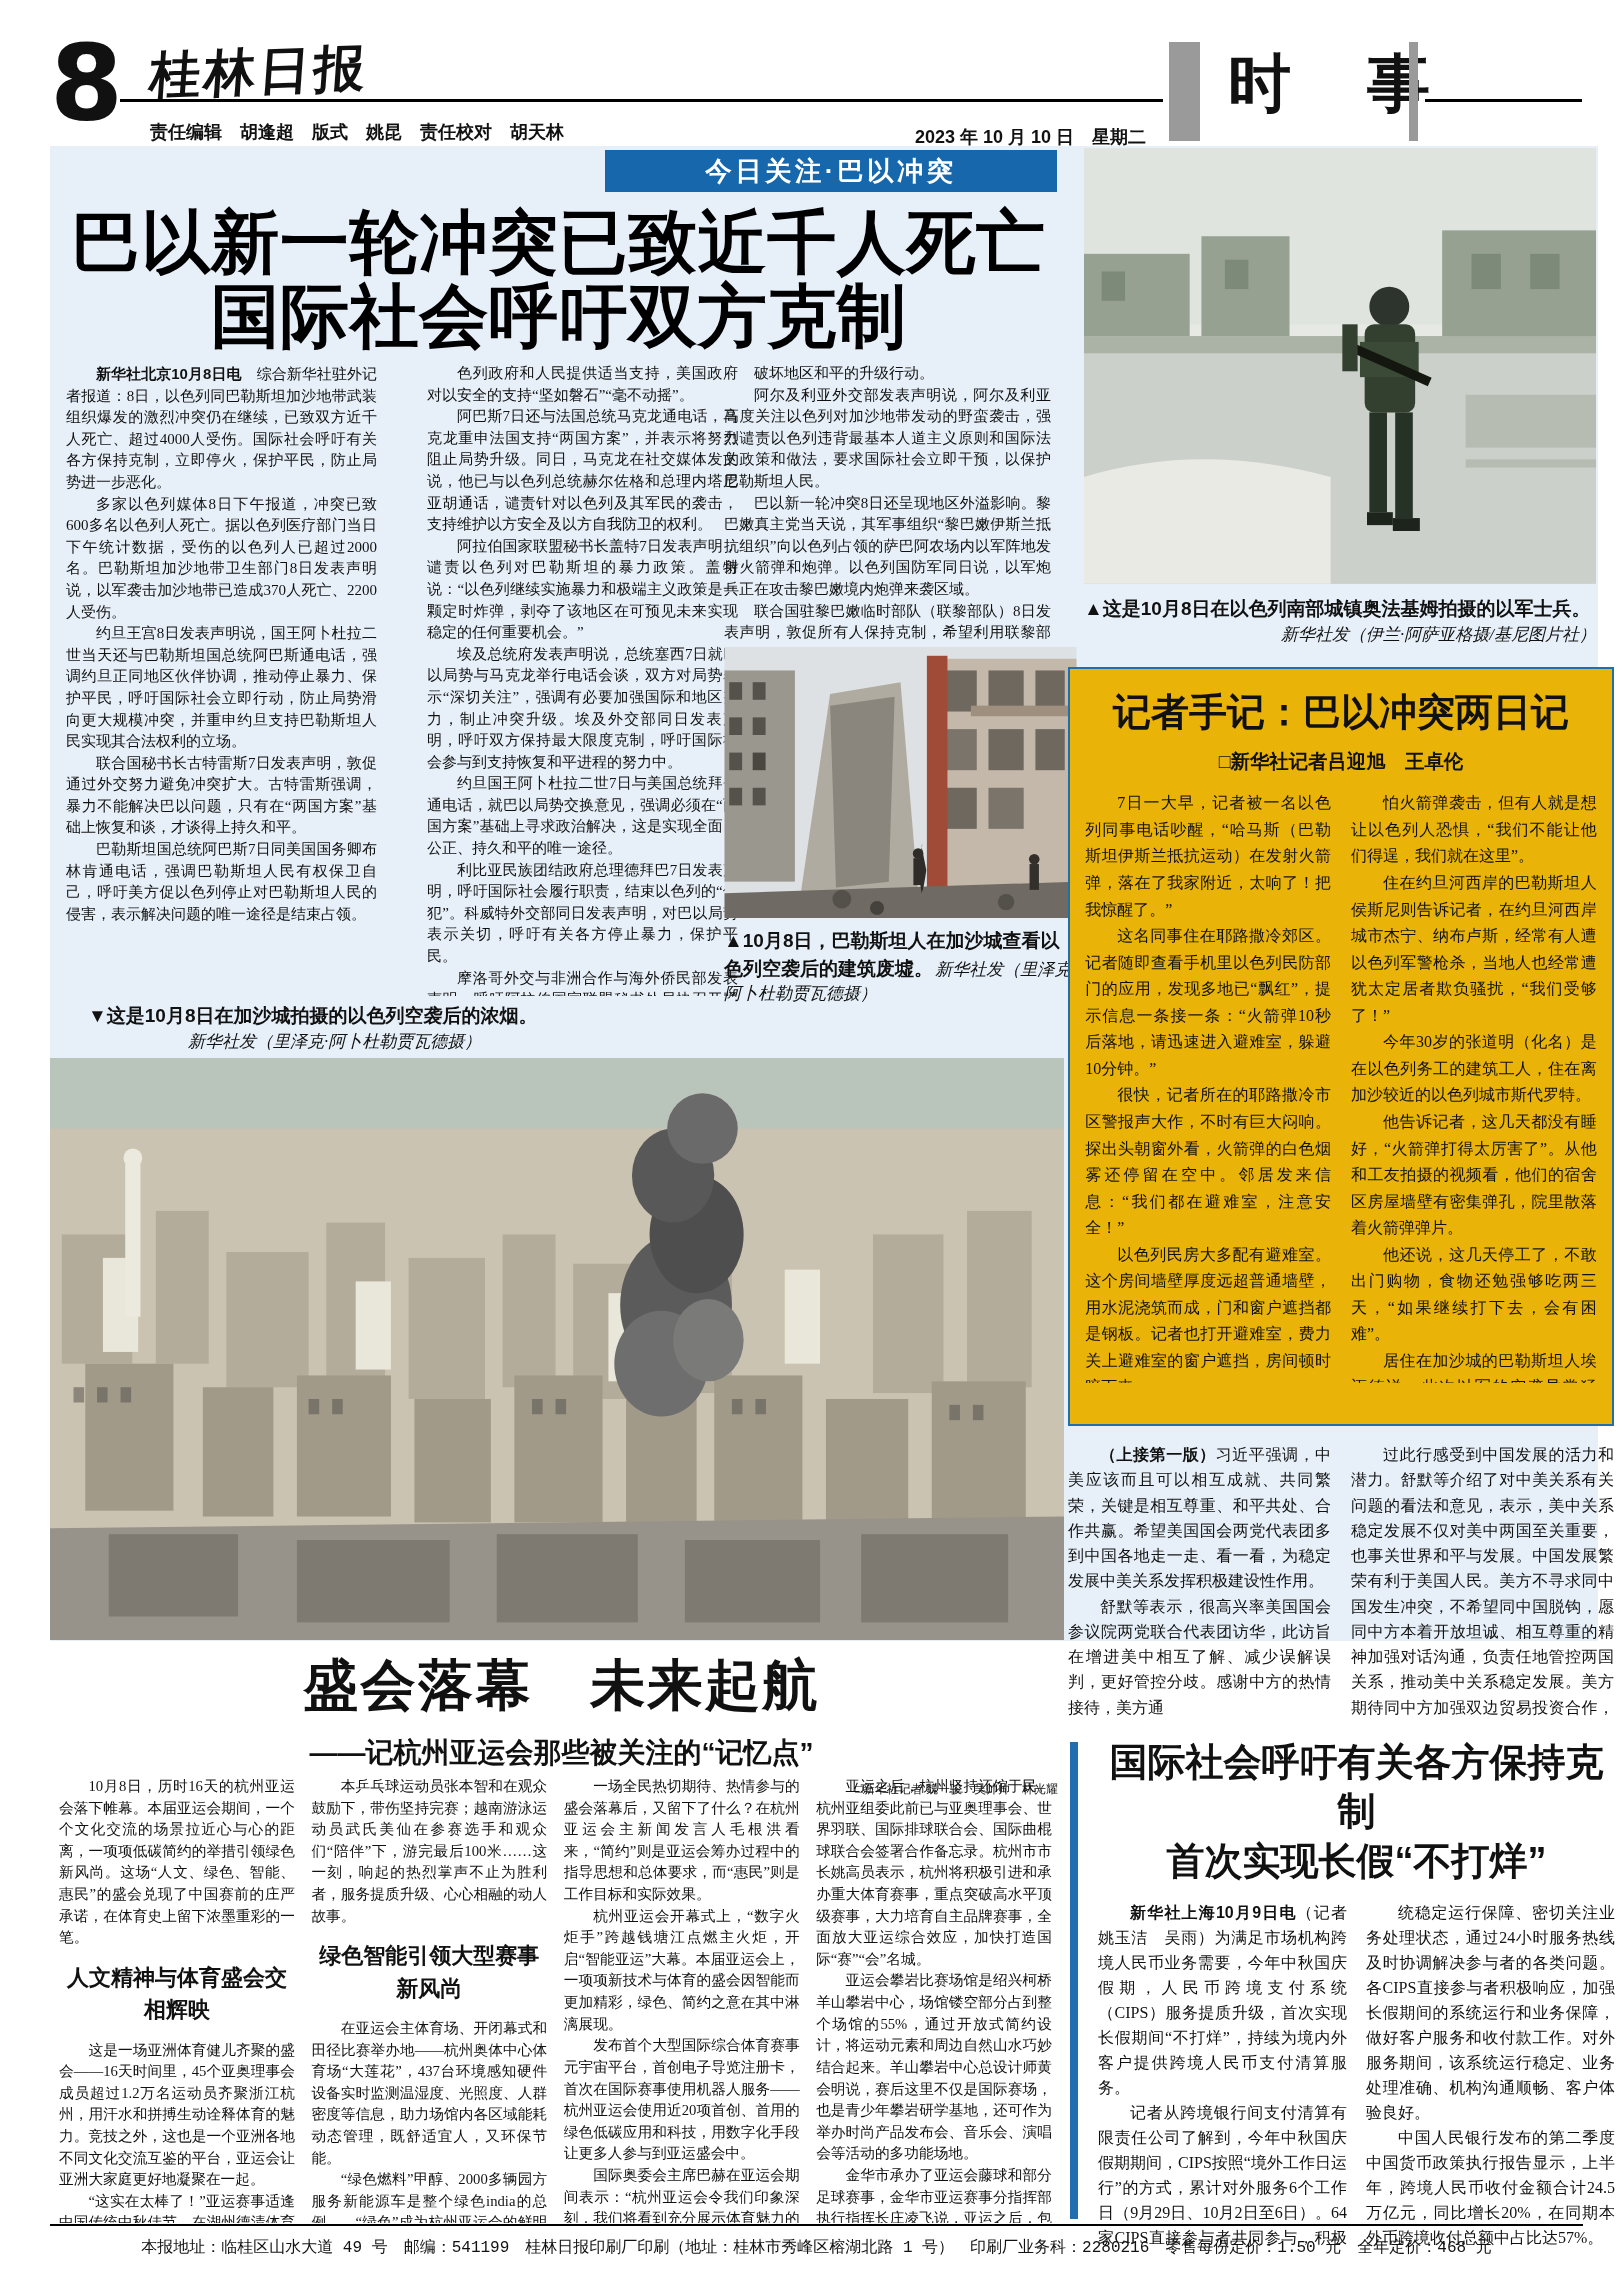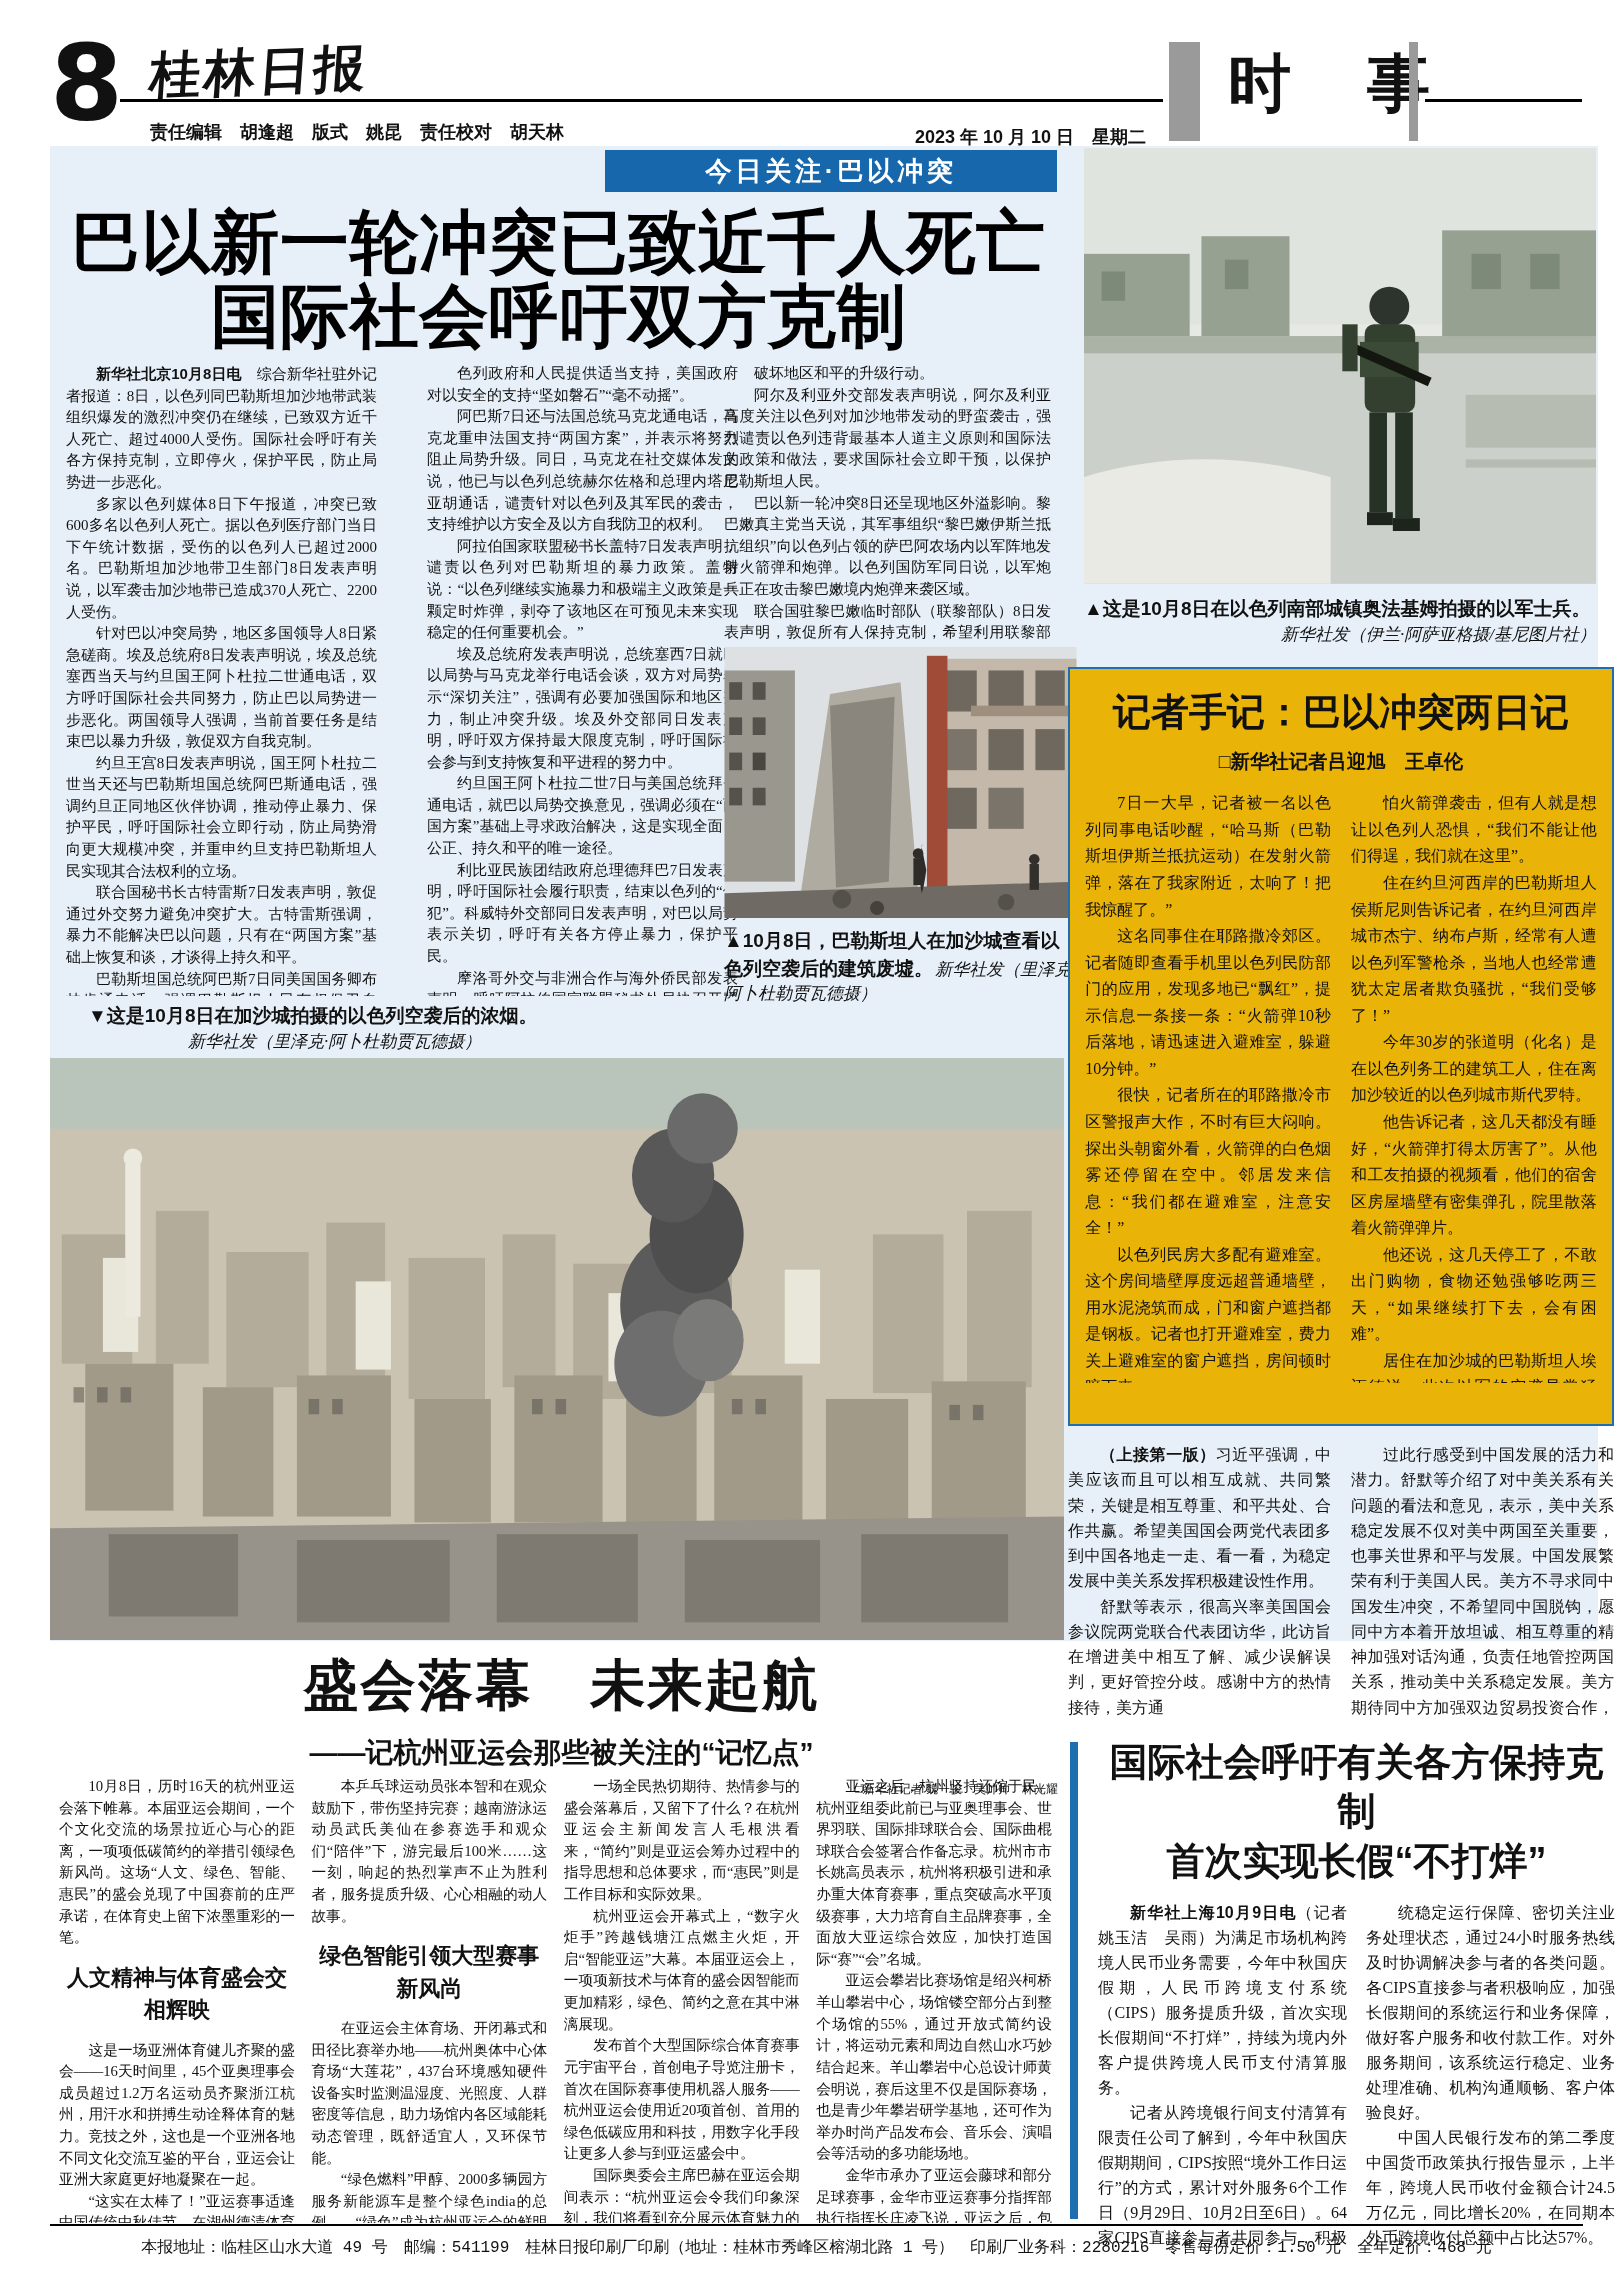--- a/index.html
+++ b/index.html
@@ -64,21 +64,20 @@
 <div class="abs story-bg" style="left:50px;top:146px;width:1548px;height:1495px;"></div>
 
 <div class="abs banner" style="left:605px;top:150px;width:452px;height:42px;">今日关注·巴以冲突</div>
 
 <div class="abs mainhead" style="left:59px;top:207px;width:999px;">巴以新一轮冲突已致近千人死亡</div>
 <div class="abs mainhead" style="left:59px;top:281px;width:999px;">国际社会呼吁双方克制</div>
 
 <div class="abs bodycol" style="left:66px;top:363px;width:311px;height:633px;">
     <p class="para"><strong class="lead">新华社北京10月8日电</strong>　综合新华社驻外记者报道：8日，以色列同巴勒斯坦加沙地带武装组织爆发的激烈冲突仍在继续，已致双方近千人死亡、超过4000人受伤。国际社会呼吁有关各方保持克制，立即停火，保护平民，防止局势进一步恶化。</p>
     <p class="para">多家以色列媒体8日下午报道，冲突已致600多名以色列人死亡。据以色列医疗部门当日下午统计数据，受伤的以色列人已超过2000名。巴勒斯坦加沙地带卫生部门8日发表声明说，以军袭击加沙地带已造成370人死亡、2200人受伤。</p>
-    <p class="para">针对巴以冲突局势，地区多国领导人8日紧急磋商。埃及总统府8日发表声明说，埃及总统塞西当天与约旦国王阿卜杜拉二世通电话，双方呼吁国际社会共同努力，防止巴以局势进一步恶化。两国领导人强调，当前首要任务是结束巴以暴力升级，敦促双方自我克制。</p>
     <p class="para">约旦王宫8日发表声明说，国王阿卜杜拉二世当天还与巴勒斯坦国总统阿巴斯通电话，强调约旦正同地区伙伴协调，推动停止暴力、保护平民，呼吁国际社会立即行动，防止局势滑向更大规模冲突，并重申约旦支持巴勒斯坦人民实现其合法权利的立场。</p>
     <p class="para">联合国秘书长古特雷斯7日发表声明，敦促通过外交努力避免冲突扩大。古特雷斯强调，暴力不能解决巴以问题，只有在“两国方案”基础上恢复和谈，才谈得上持久和平。</p>
     <p class="para">巴勒斯坦国总统阿巴斯7日同美国国务卿布林肯通电话，强调巴勒斯坦人民有权保卫自己，呼吁美方促以色列停止对巴勒斯坦人民的侵害，表示解决问题的唯一途径是结束占领。</p>
   </div>
 <div class="abs bodycol" style="left:395px;top:363px;width:311px;height:633px;margin-left:32px;">
     <p class="para">色列政府和人民提供适当支持，美国政府对以安全的支持“坚如磐石”“毫不动摇”。</p>
     <p class="para">阿巴斯7日还与法国总统马克龙通电话，马克龙重申法国支持“两国方案”，并表示将努力阻止局势升级。同日，马克龙在社交媒体发文说，他已与以色列总统赫尔佐格和总理内塔尼亚胡通话，谴责针对以色列及其军民的袭击，支持维护以方安全及以方自我防卫的权利。</p>
     <p class="para">阿拉伯国家联盟秘书长盖特7日发表声明，谴责以色列对巴勒斯坦的暴力政策。盖特说：“以色列继续实施暴力和极端主义政策是一颗定时炸弹，剥夺了该地区在可预见未来实现稳定的任何重要机会。”</p>
     <p class="para">埃及总统府发表声明说，总统塞西7日就巴以局势与马克龙举行电话会谈，双方对局势表示“深切关注”，强调有必要加强国际和地区努力，制止冲突升级。埃及外交部同日发表声明，呼吁双方保持最大限度克制，呼吁国际社会参与到支持恢复和平进程的努力中。</p>
     <p class="para">约旦国王阿卜杜拉二世7日与美国总统拜登通电话，就巴以局势交换意见，强调必须在“两国方案”基础上寻求政治解决，这是实现全面、公正、持久和平的唯一途径。</p>

